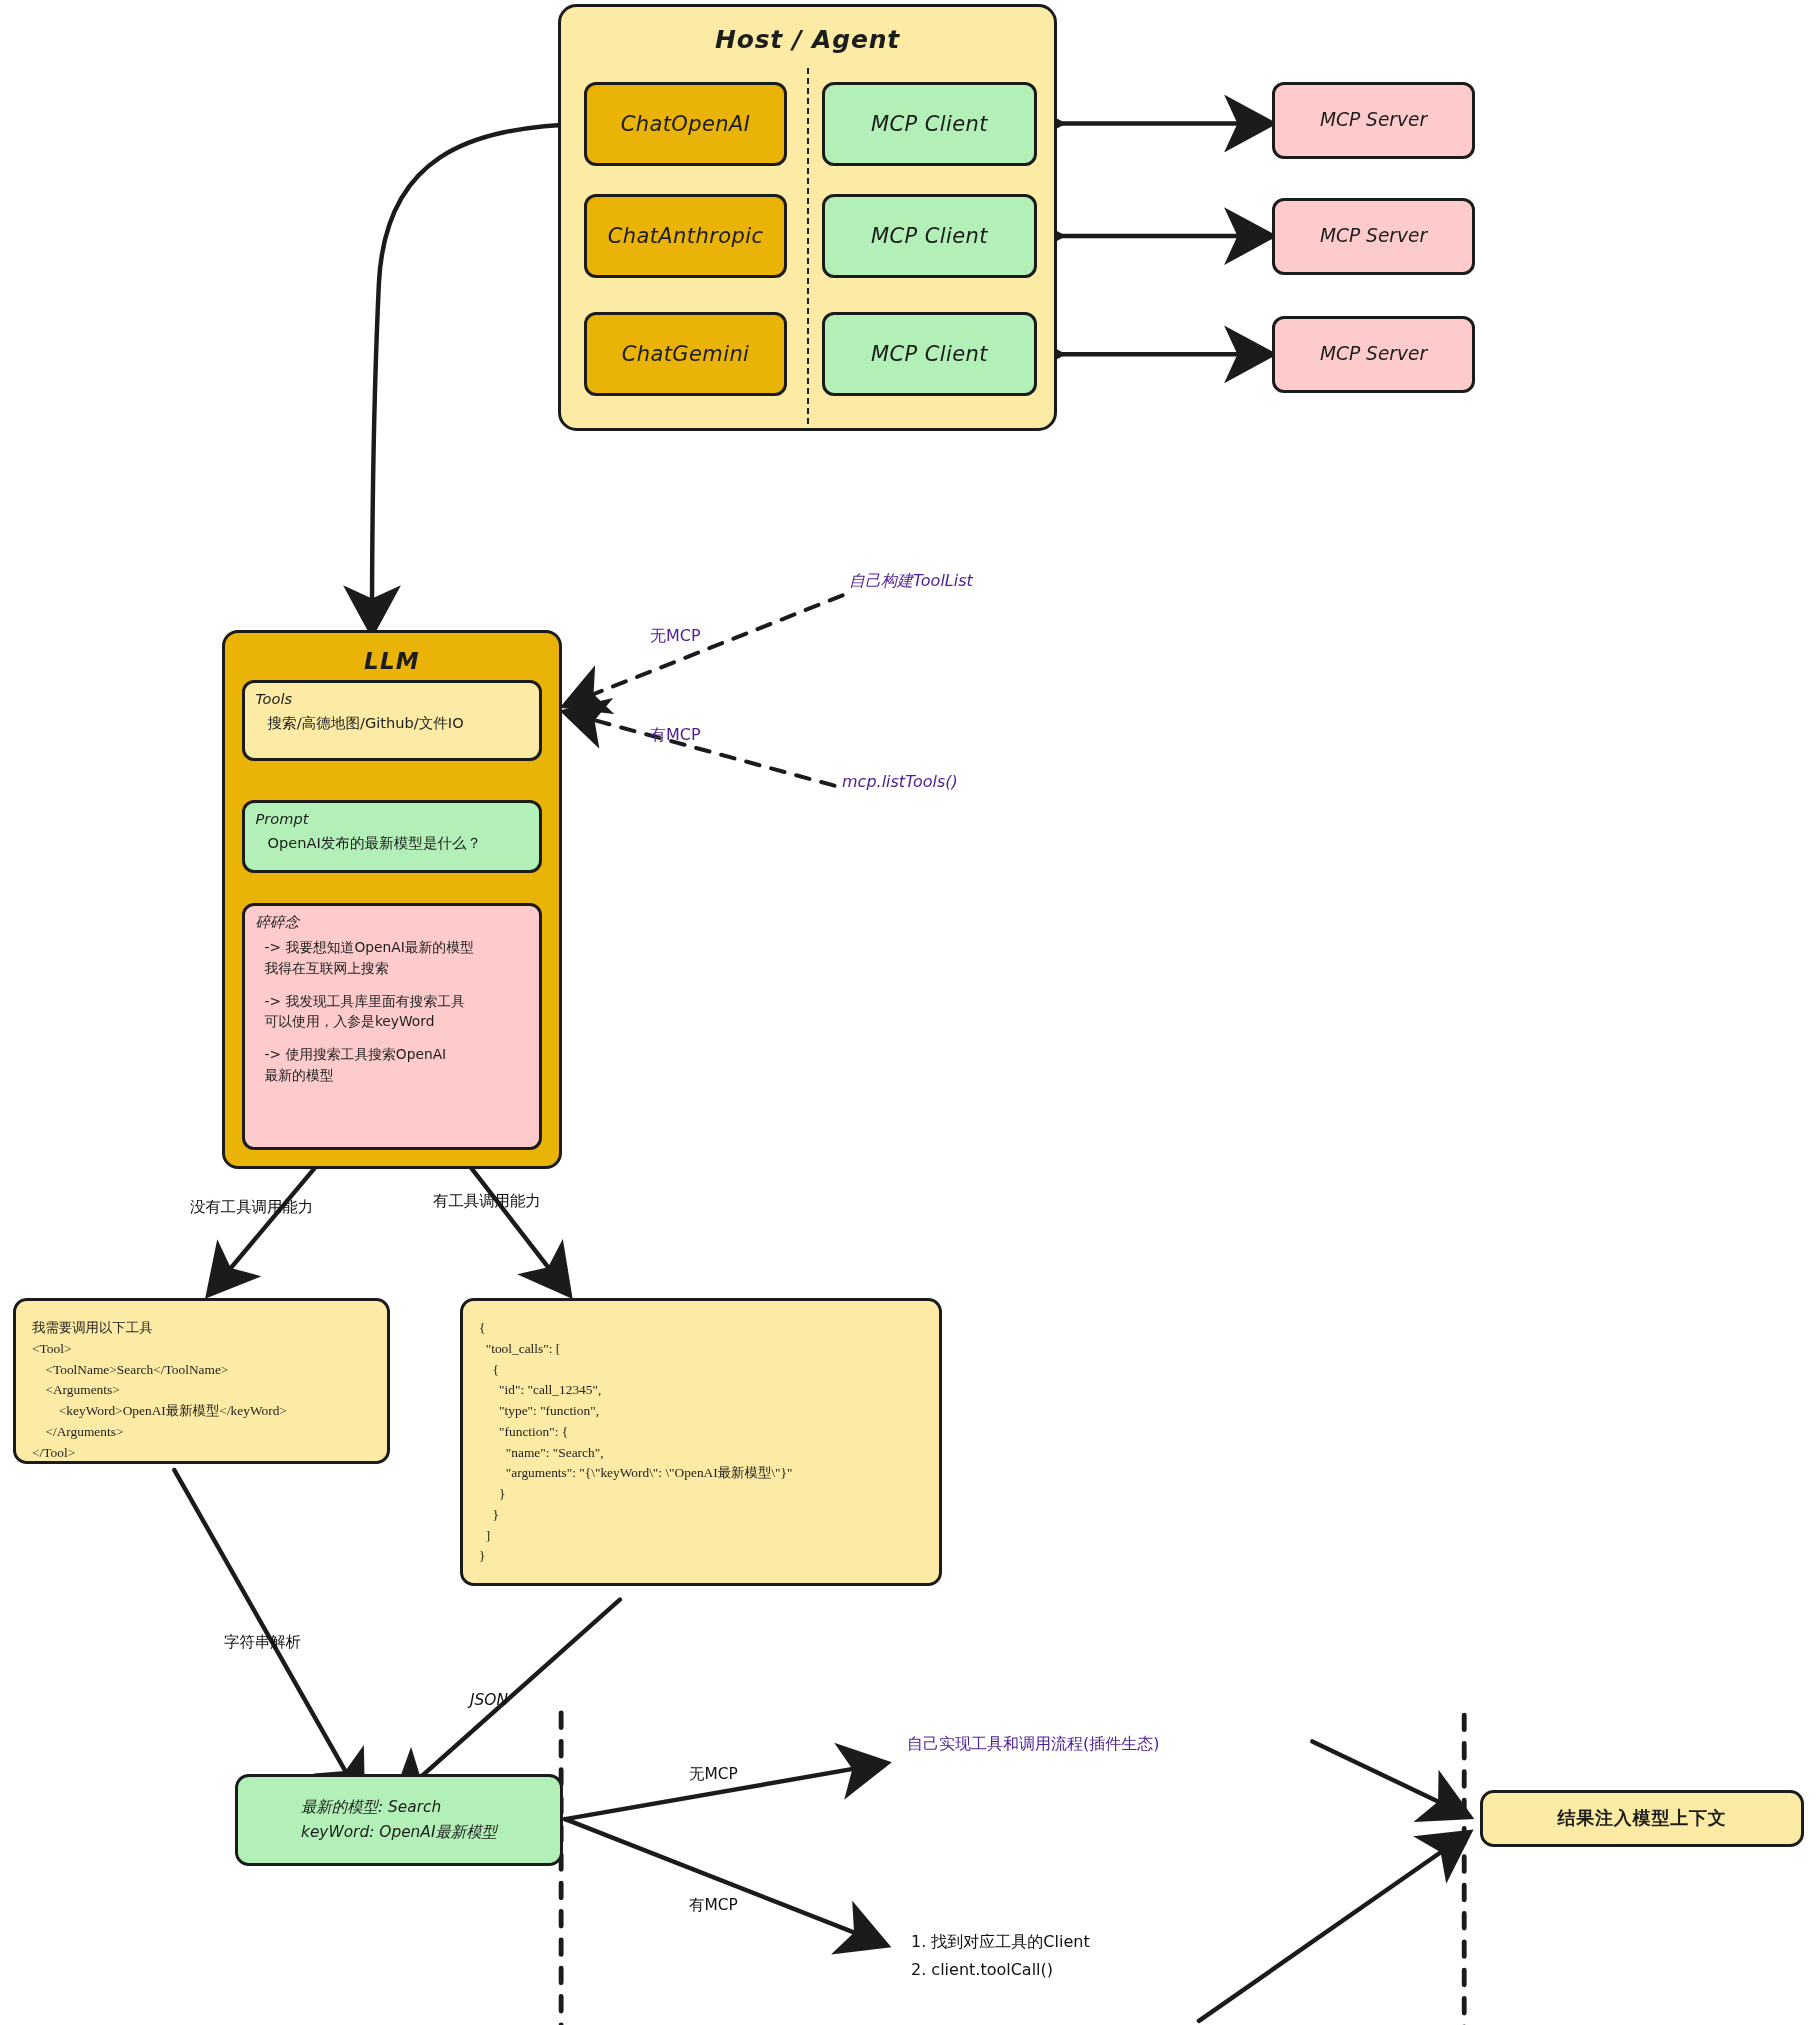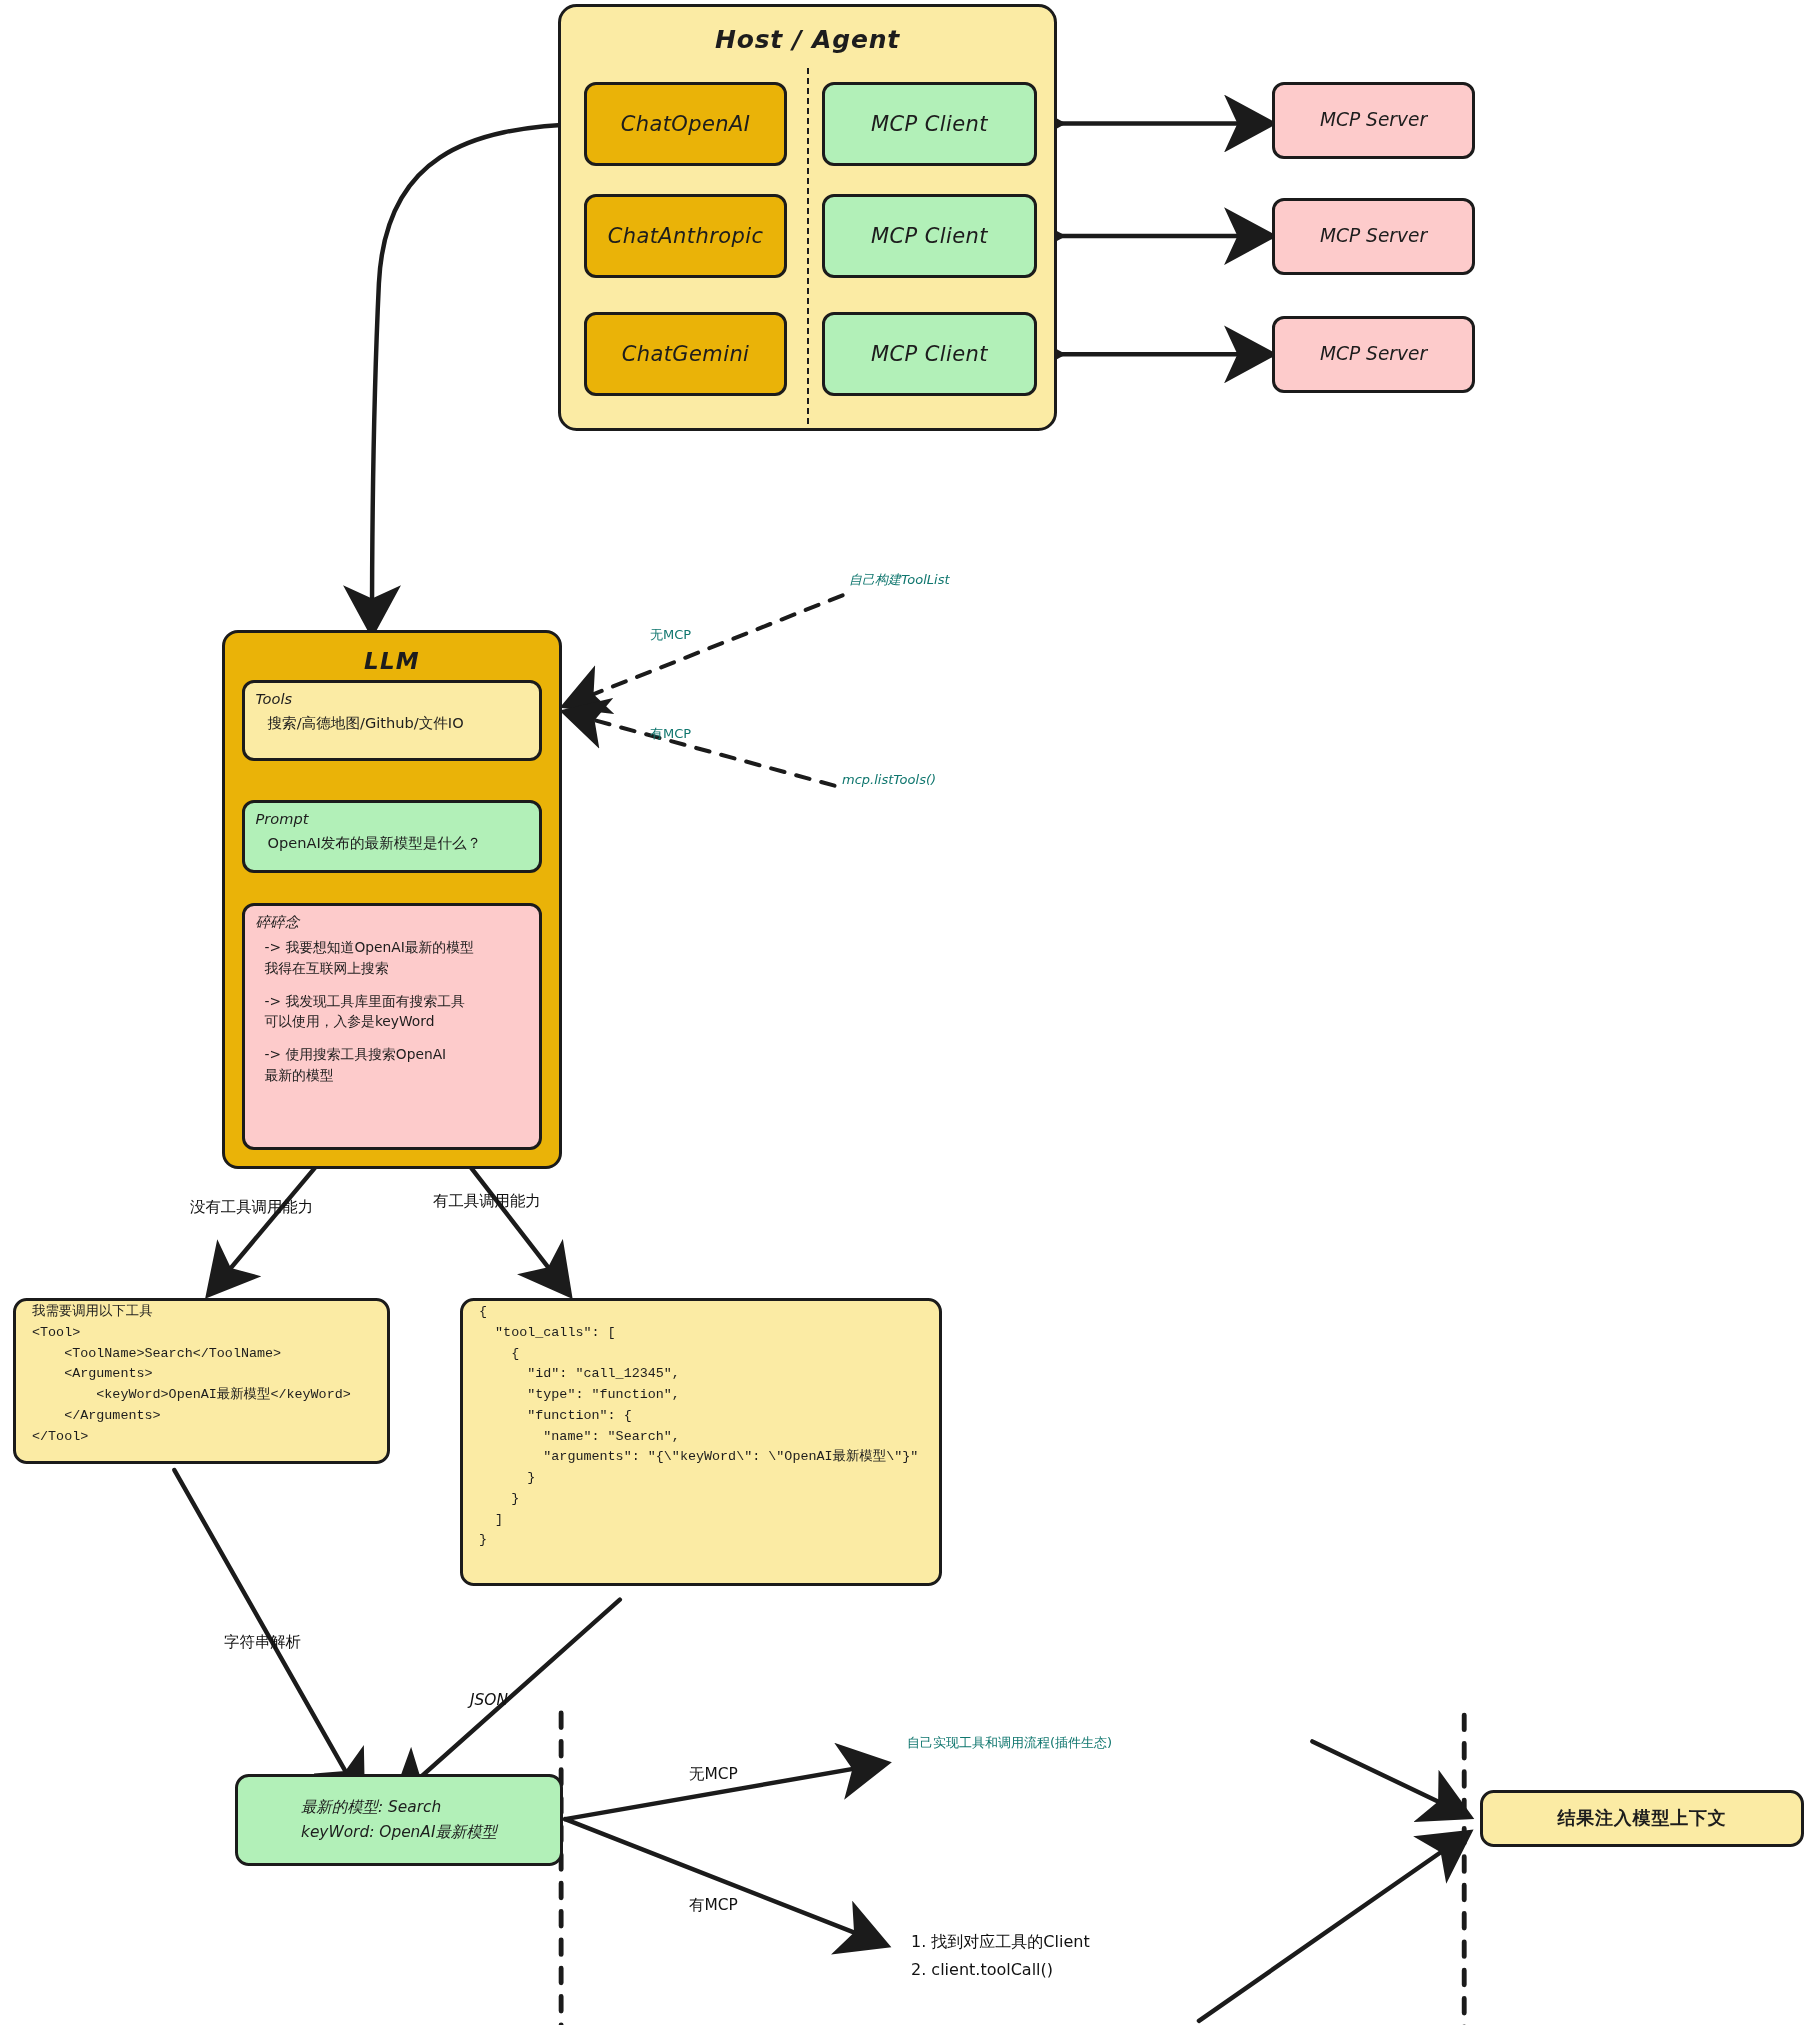--- a/index.html
+++ b/index.html
@@ -113,42 +113,42 @@
     line-height:1.5;
     white-space:pre-line;
   }
 
   .codebox{
     position:absolute;
     box-sizing:border-box;
     border:3.6px solid #1b1b1b;
     border-radius:13.8px;
     background:#fbeba4;
-    padding:1px 16px;
+    padding:17px 16px;
     font-size:13.4px;
     line-height:1.55;
     white-space:pre;
     text-align:left;
-    font-family:Liberation Mono, monospace;
+    font-family:Liberation Serif, serif;
   }
 
   .edge-label{
     position:absolute;
     font-size:15.4px;
     white-space:nowrap;
     font-style:italic;
     color:#111;
   }
   .edge-label.cn{font-style:normal;font-weight:500;}
   .edge-note{
     position:absolute;
-    font-size:13px;
+    font-size:16px;
     white-space:nowrap;
     font-style:italic;
-    color:#0f766e;
+    color:#4c1d95;
   }
   .edge-note.cn{font-style:normal;font-weight:500;}
   .note-two{
     position:absolute;
     font-size:16px;
     line-height:1.75;
     white-space:pre-line;
     color:#111;
   }
   .tool-result{

